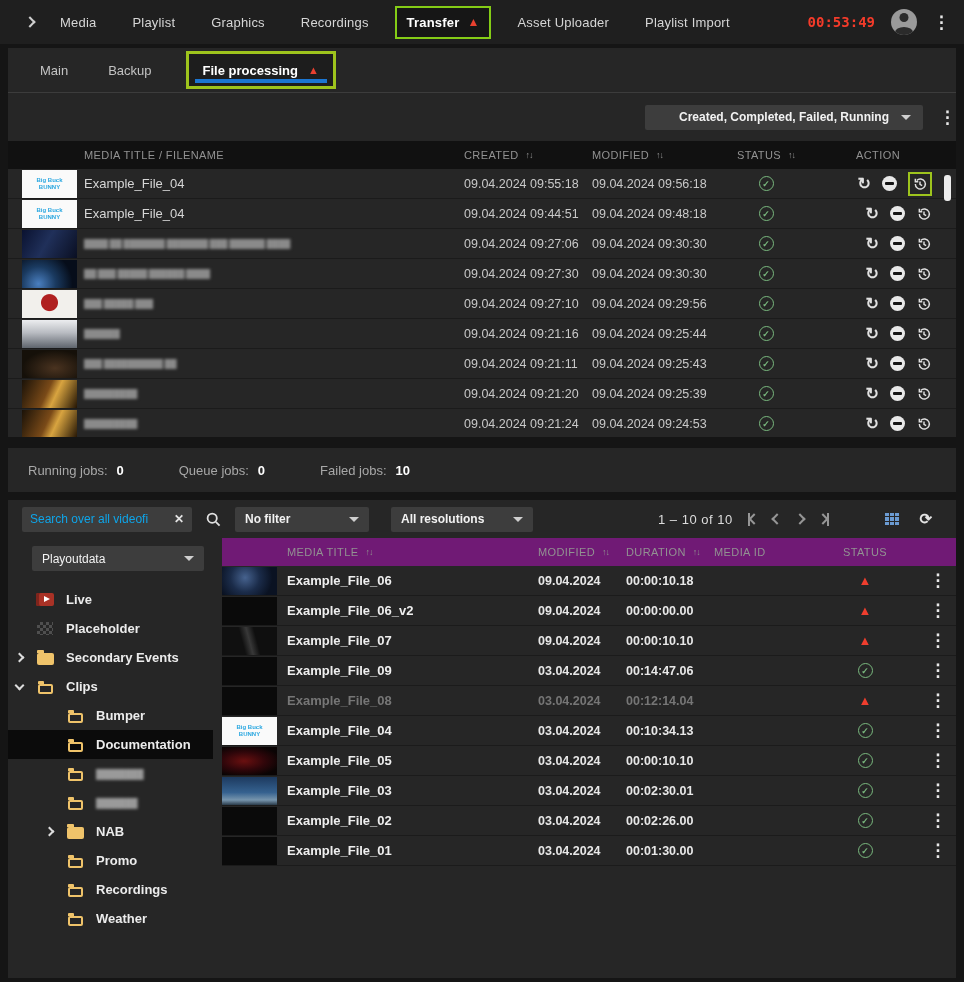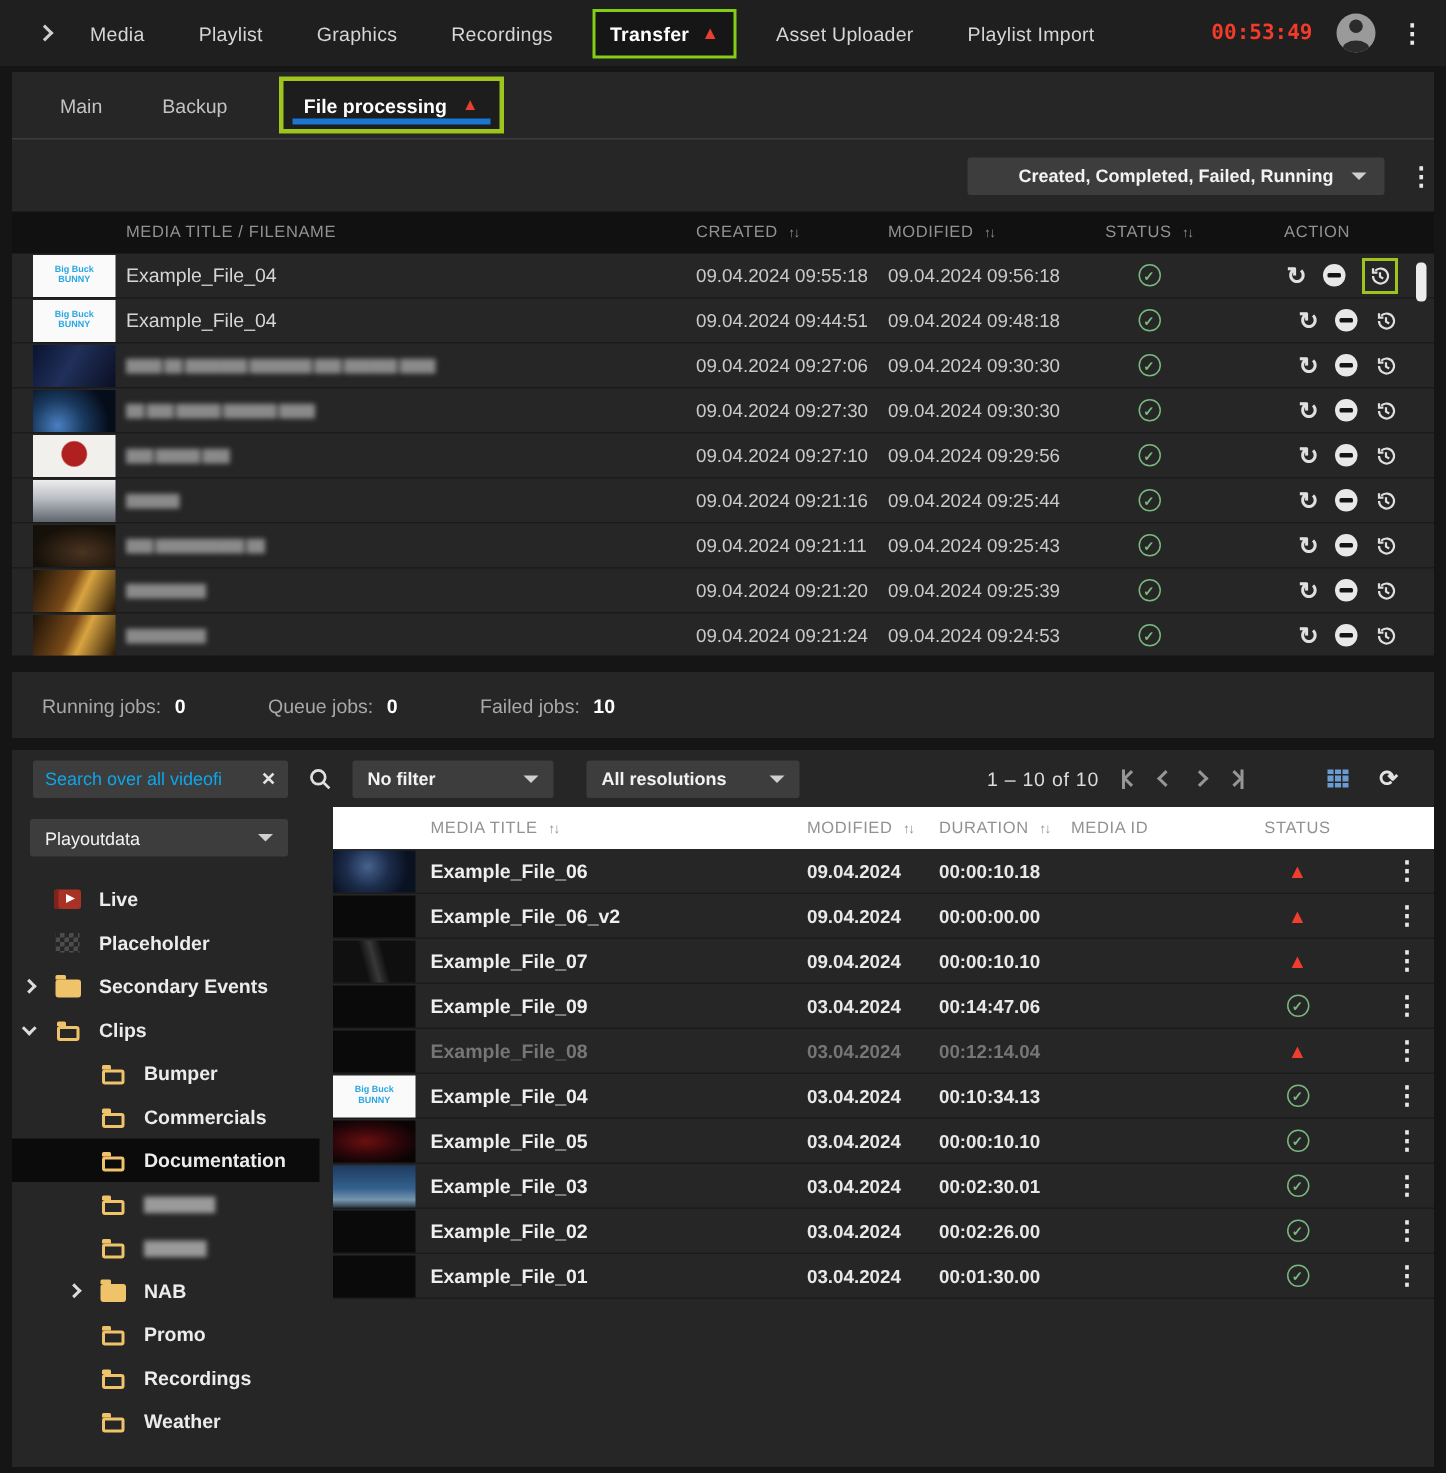--- a/index.html
+++ b/index.html
@@ -90,21 +90,21 @@
   .pchev.l { border-left:2px solid #969696; border-bottom:2px solid #969696; transform:rotate(45deg); }
   .pchev.r { border-right:2px solid #969696; border-bottom:2px solid #969696; transform:rotate(-45deg); }
   .pbar { width:2px; height:13px; background:#969696; display:inline-block; }
   .gridicon { display:grid; grid-template-columns:repeat(3,4px); grid-auto-rows:3.5px; gap:1px; margin-left:auto; cursor:pointer; }
   .gridicon span { background:#6b9bd2; }
   .refresh { color:#e3e3e3; font-size:15px; font-weight:bold; margin:0 10px 0 20px; cursor:pointer; }
 
   
   .lib-body { display:flex; height:440px; }
   .sidebar { width:205px; padding-top:8px; flex-shrink:0; }
-  .root-dd { width:172px; margin-left:12px; padding:0 10px; }
+  .root-dd { width:172px; margin-left:24px; padding:0 10px; }
   .root-dd .caret { margin-left:auto; }
   .tree { margin-top:14px; }
   .trow2 { height:29px; display:flex; align-items:center; cursor:pointer; }
   .trow2.sel { background:#0b0b0b; }
   .chev-slot { width:22px; display:flex; justify-content:center; flex-shrink:0; }
   .trow2.lvl1 .chev-slot { margin-left:30px; }
   .chev { width:7px; height:7px; border-right:2px solid #dcdcdc; border-bottom:2px solid #dcdcdc; display:inline-block; }
   .chev.right { transform:rotate(-45deg); }
   .chev.down { transform:rotate(45deg); margin-top:-3px; }
   .iconslot { width:26px; display:flex; justify-content:center; margin-left:2px; flex-shrink:0; }
@@ -117,21 +117,21 @@
   .ticon.fo { width:15px; height:10px; border:2px solid #efc36a; border-radius:2px; position:relative; margin-top:4px; }
   .ticon.fo::before { content:""; position:absolute; top:-5px; left:-2px; width:6px; height:3px; background:#efc36a; border-radius:1px 1px 0 0; }
   .ticon.ff { width:17px; height:12px; background:#efc36a; border-radius:2px; position:relative; margin-top:3px; }
   .ticon.ff::before { content:""; position:absolute; top:-3px; left:0; width:7px; height:3px; background:#efc36a; border-radius:1px 1px 0 0; }
   .tlabel { font-size:13px; font-weight:600; color:#ececec; margin-left:8px; white-space:nowrap; }
   .tlabel.masked { font-size:9px; filter:blur(1.8px); color:#9a9a9a; }
 
   
   .btable { flex:1; margin-left:9px; }
   .bgrid { display:grid; grid-template-columns:56px 240px 12px 88px 96px 96px 110px 36px; align-items:center; }
-  .bhead { height:28px; background:#ffffff; color:#929292; font-size:11px; letter-spacing:.4px; }
+  .bhead { height:28px; background:#701a75; color:#929292; font-size:11px; letter-spacing:.4px; }
   .brow { height:30px; border-bottom:1px solid #1b1b1b; }
   .bthumb { width:55px; height:28px; background:#0a0a0a; display:flex; align-items:center; justify-content:center; overflow:hidden; }
   .bttl { font-size:13px; font-weight:bold; color:#efefef; padding-left:9px; white-space:nowrap; overflow:hidden; }
   .bbar { width:4px; height:19px; border-radius:1px; margin-left:4px; }
   .bbar.green { background:#97c11f; }
   .bbar.gray { background:#454545; }
   .bdate, .bdur { font-size:12.5px; font-weight:bold; color:#e8e8e8; padding-left:8px; }
   .bstatus { display:flex; justify-content:center; }
   .warnicon { color:#f03e2e; font-size:13px; line-height:1; }
   .bkebab { display:flex; justify-content:center; }
@@ -557,27 +557,20 @@
               </span>
     <span class="tlabel">Clips</span>
   </div>
             <div class="trow2 lvl1">
     <span class="chev-slot"></span>
     <span class="iconslot">
                 <span class="ticon fo"></span>
               </span>
     <span class="tlabel">Bumper</span>
   </div>
-            <div class="trow2 lvl1">
-    <span class="chev-slot"></span>
-    <span class="iconslot">
-                <span class="ticon fo"></span>
-              </span>
-    <span class="tlabel">Commercials</span>
-  </div>
             <div class="trow2 lvl1 sel">
     <span class="chev-slot"></span>
     <span class="iconslot">
                 <span class="ticon fo"></span>
               </span>
     <span class="tlabel">Documentation</span>
   </div>
             <div class="trow2 lvl1">
     <span class="chev-slot"></span>
     <span class="iconslot">

